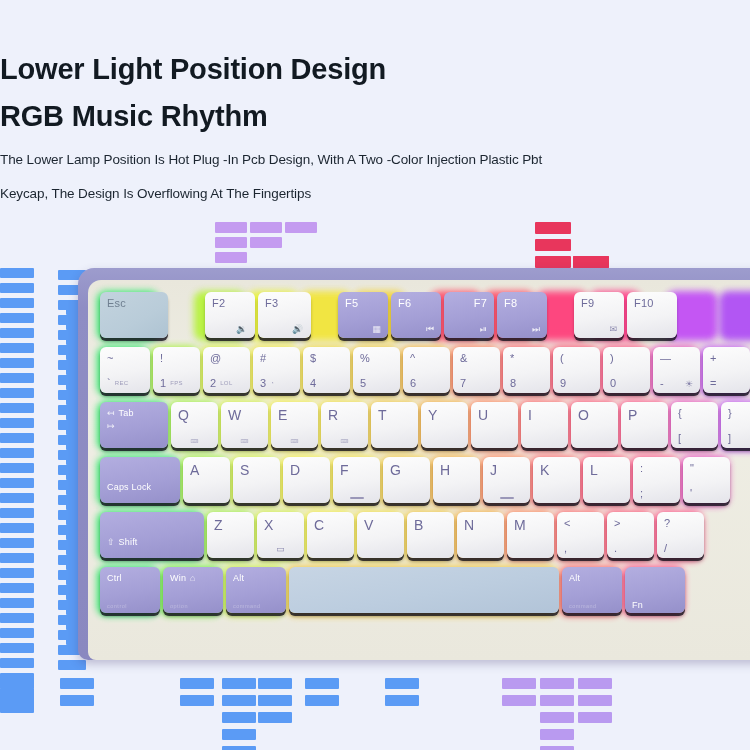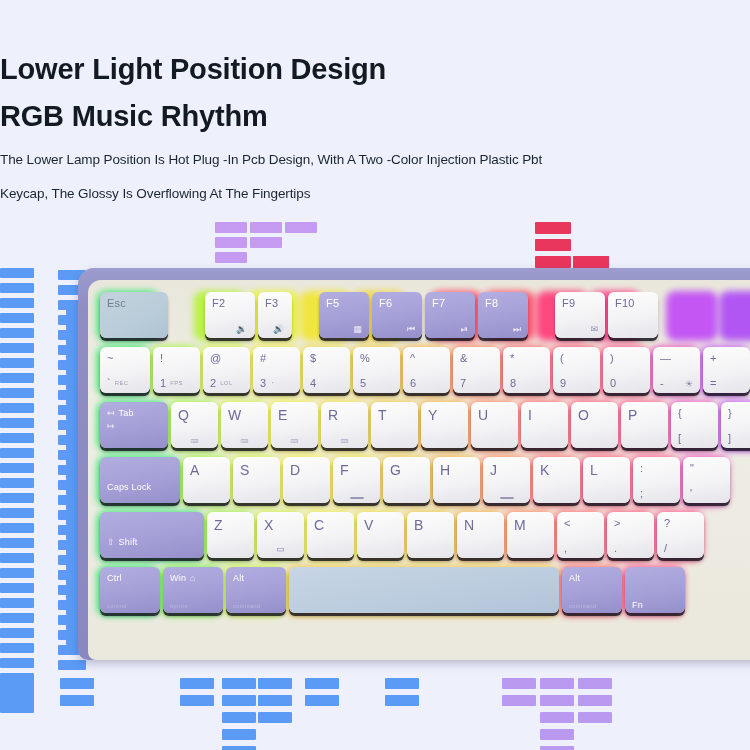--- a/index.html
+++ b/index.html
@@ -93,21 +93,21 @@
 </style>
 </head>
 <body>
 
 <div class="page">
 
   <div class="header">
     <div class="title-1">Lower Light Position Design</div>
     <div class="title-2">RGB Music Rhythm</div>
     <div class="sub sub-1">The Lower Lamp Position Is Hot Plug -In Pcb Design, With A Two -Color Injection Plastic Pbt</div>
-    <div class="sub sub-2">Keycap, The Glossy Is Overflowing At The Fingertips</div>
+    <div class="sub sub-2">Keycap, The Design Is Overflowing At The Fingertips</div>
   </div>
 
   <div id="eq-root">
       <div style="position: absolute; left: 215px; top: 222px; width: 32px; height: 11px; background: rgb(196, 155, 240); border-radius: 1px;"></div>
       <div style="position: absolute; left: 215px; top: 237px; width: 32px; height: 11px; background: rgb(196, 155, 240); border-radius: 1px;"></div>
       <div style="position: absolute; left: 215px; top: 252px; width: 32px; height: 11px; background: rgb(196, 155, 240); border-radius: 1px;"></div>
       <div style="position: absolute; left: 250px; top: 222px; width: 32px; height: 11px; background: rgb(196, 155, 240); border-radius: 1px;"></div>
       <div style="position: absolute; left: 250px; top: 237px; width: 32px; height: 11px; background: rgb(196, 155, 240); border-radius: 1px;"></div>
       <div style="position: absolute; left: 285px; top: 222px; width: 32px; height: 11px; background: rgb(196, 155, 240); border-radius: 1px;"></div>
       <div style="position: absolute; left: 535px; top: 222px; width: 36px; height: 12px; background: rgb(232, 54, 92); border-radius: 1px;"></div>
@@ -246,34 +246,34 @@
               <div class="kb-keys" style="display: flex;">
                 <div class="key esc" style="width: 68px;">
                   <div class="k-top">Esc</div>
                   <div class="k-bot"></div>
                 </div>
                 <div style="width: 34px; flex: 0 0 auto;"></div>
                 <div class="key" style="width: 50px;">
                   <div class="k-top">F2</div>
                   <div class="k-ico" style="margin-top: auto; align-self: flex-end;">🔉</div>
                 </div>
-                <div class="key" style="width: 34px;">
+                <div class="key" style="width: 53px;">
                   <div class="k-top">F3</div>
                   <div class="k-ico" style="margin-top: auto; align-self: flex-end;">🔊</div>
                 </div>
                 <div style="width: 24px; flex: 0 0 auto;"></div>
                 <div class="key purple" style="width: 50px;">
                   <div class="k-top">F5</div>
                   <div class="k-ico" style="margin-top: auto; align-self: flex-end;">▦</div>
                 </div>
                 <div class="key purple" style="width: 50px;">
                   <div class="k-top">F6</div>
                   <div class="k-ico" style="margin-top: auto; align-self: flex-end;">⏮</div>
                 </div>
-                <div class="key purple" style="width: 50px;">
+                <div class="key purple" style="width: 50px; align-items: flex-end;">
                   <div class="k-top">F7</div>
                   <div class="k-ico" style="margin-top: auto; align-self: flex-end;">⏯</div>
                 </div>
                 <div class="key purple" style="width: 50px;">
                   <div class="k-top">F8</div>
                   <div class="k-ico" style="margin-top: auto; align-self: flex-end;">⏭</div>
                 </div>
                 <div style="width: 24px; flex: 0 0 auto;"></div>
                 <div class="key" style="width: 50px;">
                   <div class="k-top">F9</div>

